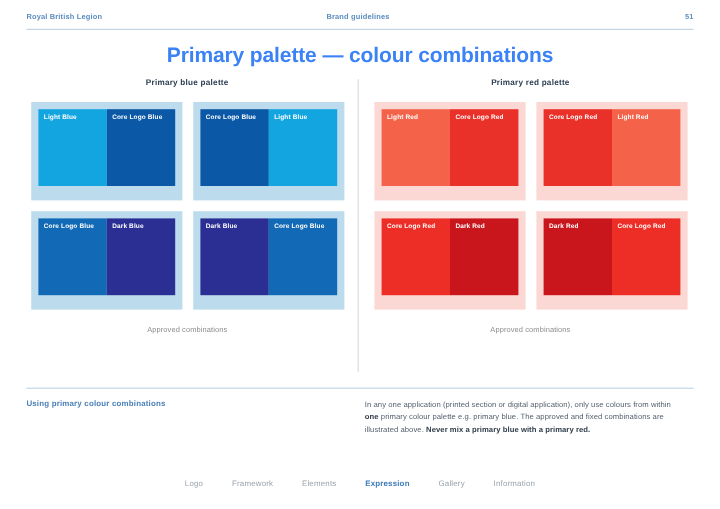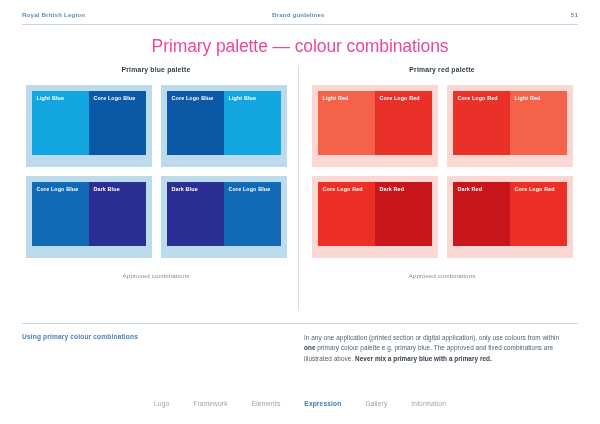--- a/index.html
+++ b/index.html
@@ -51,22 +51,22 @@
     height: 1px;
     background: #c3d5e7;
   }
 
   .page-title {
     position: absolute;
     left: 0; top: 36px;
     width: 600px;
     text-align: center;
     font-size: 17.5px;
-    font-weight: 400;
-    color: #ec4899;
+    font-weight: 700;
+    color: #3b82f6;
     letter-spacing: -0.1px;
   }
 
   
   .col-divider {
     position: absolute;
     left: 298px; top: 66px;
     width: 1px;
     height: 244px;
     background: #dcdcdc;

